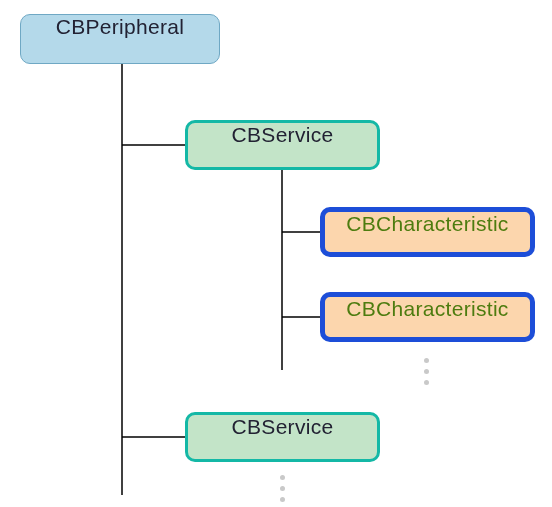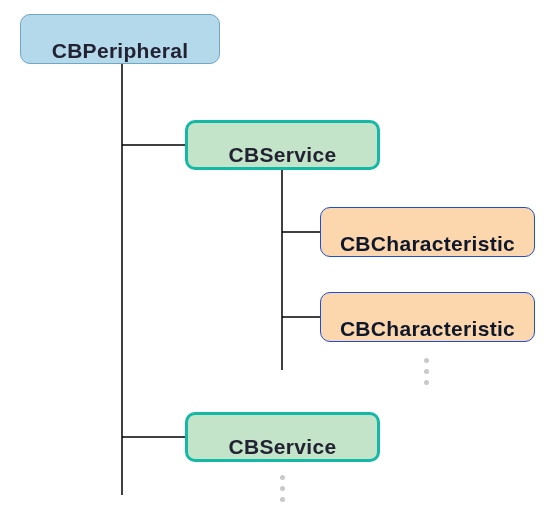--- a/index.html
+++ b/index.html
@@ -9,40 +9,40 @@
     height: 507px;
     background: #ffffff;
     font-family: "Helvetica Neue", Helvetica, Arial, sans-serif;
     position: relative;
   }
   .node {
     position: absolute;
     border-radius: 10px;
     font-size: 21px;
     display: flex;
-    align-items: flex-end;
+    align-items: flex-start;
     justify-content: center;
-    font-weight: 700;
+    font-weight: 400;
     box-sizing: border-box;
     letter-spacing: 0.3px;
   }
   .peripheral {
     background: #b4d9ea;
     border: 1px solid #6fa8c4;
     color: #223;
   }
   .service {
     background: #c3e4c8;
     border: 3px solid #14b8a6;
     color: #223;
   }
   .characteristic {
     background: #fcd6ad;
-    border: 1px solid #1d4ed8;
-    color: #0f172a;
+    border: 5px solid #1d4ed8;
+    color: #4d7c0f;
   }
   svg.lines {
     position: absolute;
     left: 0; top: 0;
     width: 552px;
     height: 507px;
     pointer-events: none;
   }
   .dots {
     position: absolute;

